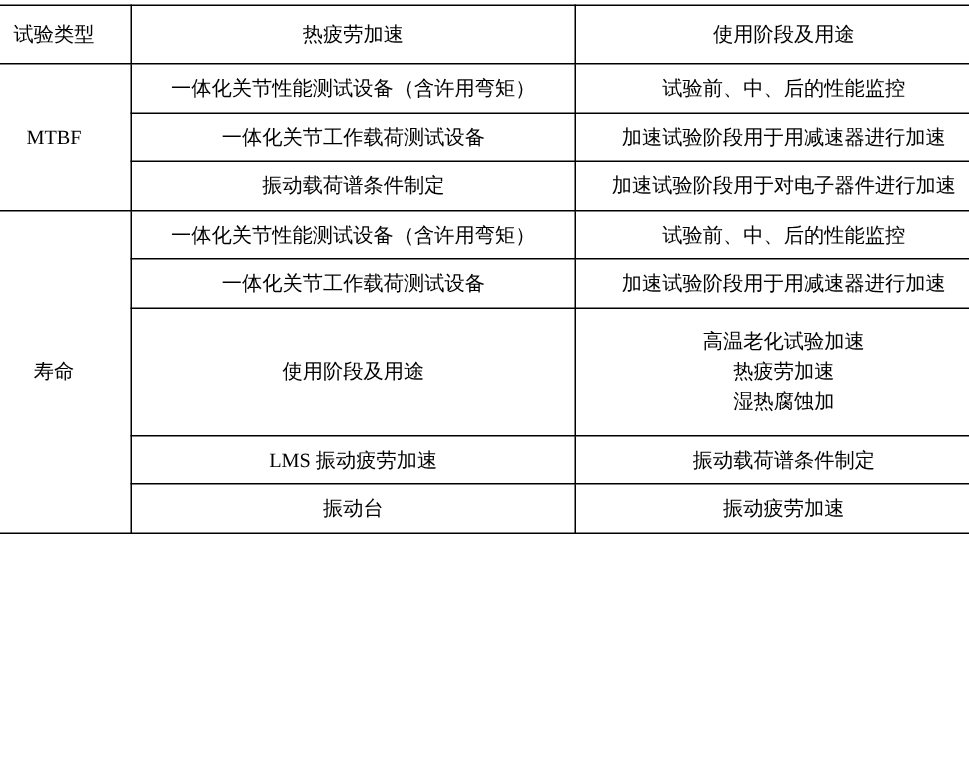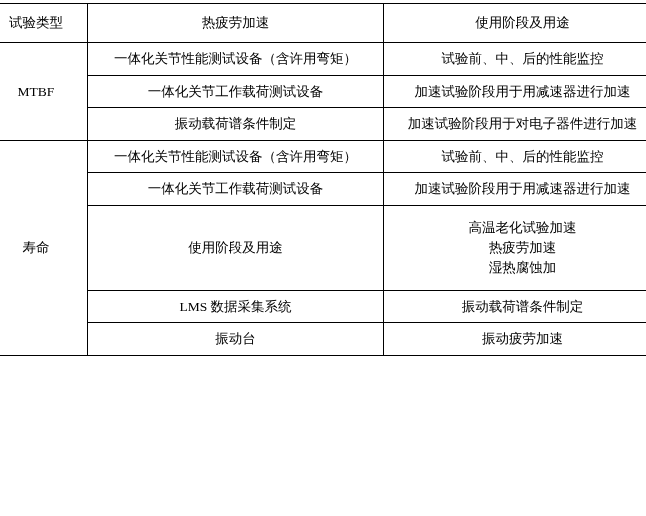--- a/index.html
+++ b/index.html
@@ -92,21 +92,21 @@
         <td class="col-name">一体化关节工作载荷测试设备</td>
         <td class="col-use">加速试验阶段用于用减速器进行加速</td>
       </tr>
       <tr>
         <td class="col-name" style="height:72px">使用阶段及用途</td>
         <td class="col-use multi-line">高温老化试验加速
 热疲劳加速
 湿热腐蚀加</td>
       </tr>
       <tr>
-        <td class="col-name">LMS 数据采集系统</td>
+        <td class="col-name">LMS 振动疲劳加速</td>
         <td class="col-use">振动载荷谱条件制定</td>
       </tr>
       <tr>
         <td class="col-name">振动台</td>
         <td class="col-use">振动疲劳加速</td>
       </tr>
     </tbody>
   </table>
 </div>
 

